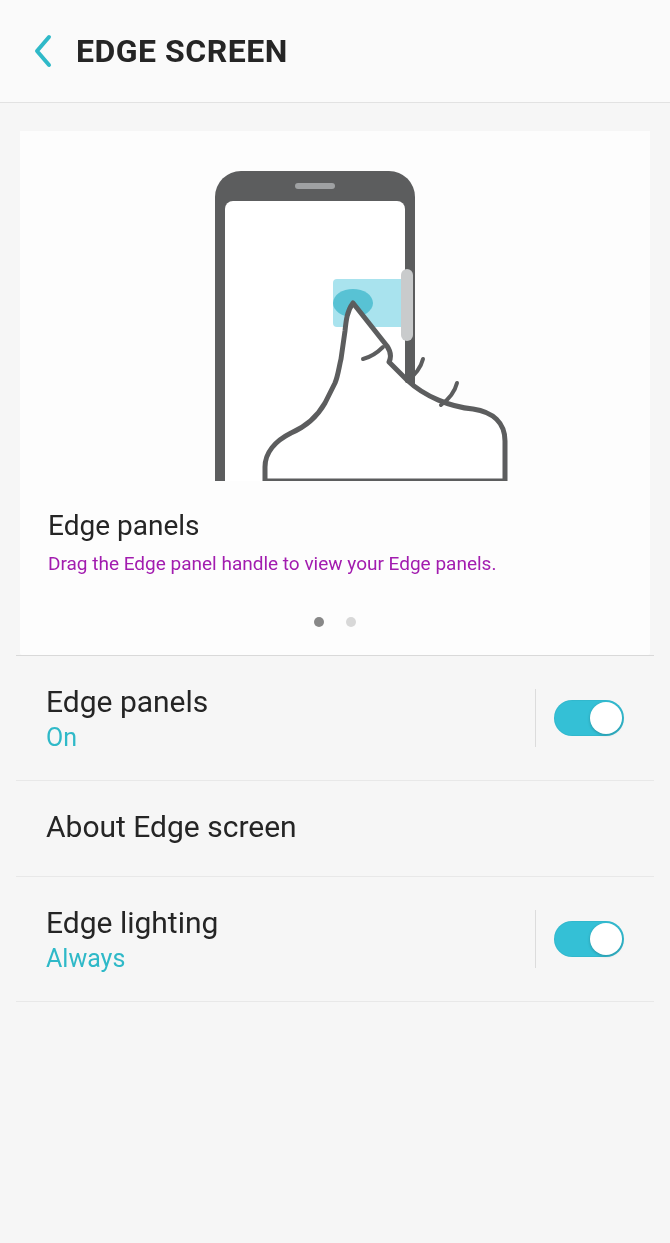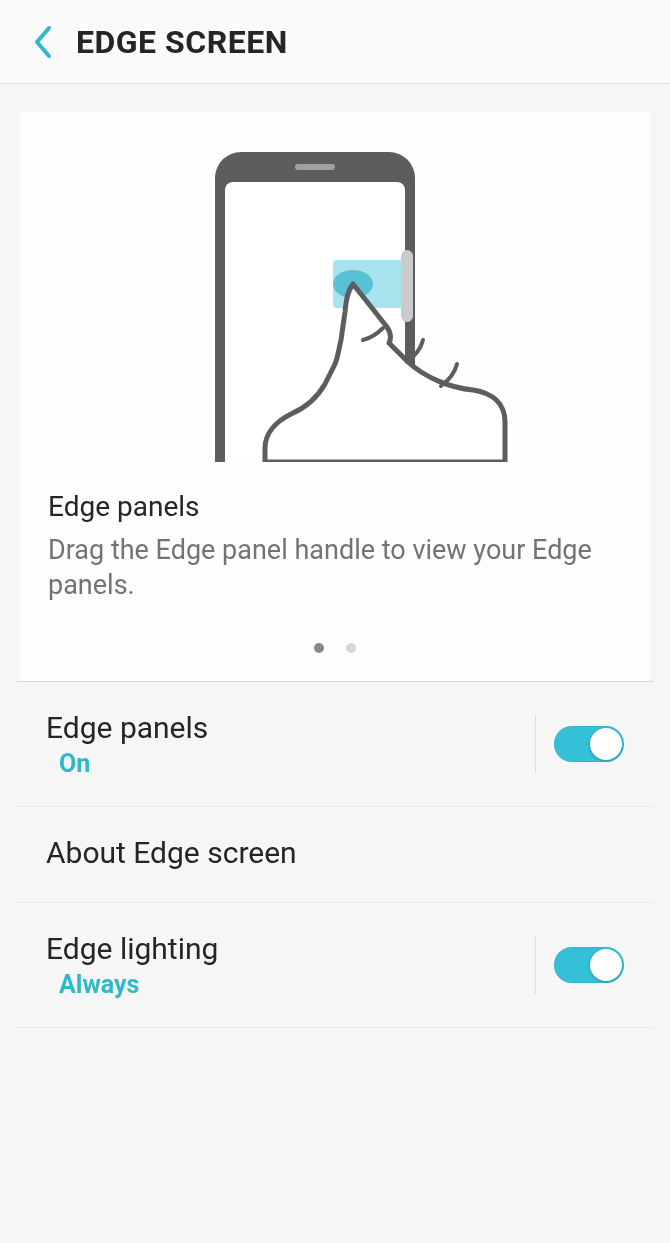--- a/index.html
+++ b/index.html
@@ -7,21 +7,21 @@
     width: 670px;
     height: 1243px;
     background: #f6f6f6;
     font-family: -apple-system, BlinkMacSystemFont, "Segoe UI", Roboto, Arial, sans-serif;
     color: #252525;
     overflow: hidden;
   }
   .header {
     display: flex;
     align-items: center;
-    height: 84px;
+    height: 103px;
     padding: 0 12px;
     border-bottom: 1px solid #e2e2e2;
     background: #fafafa;
   }
   .back-btn {
     width: 60px;
     height: 88px;
     display: flex;
     align-items: center;
     justify-content: center;
@@ -49,23 +49,23 @@
     background: #fdfdfd;
   }
   .illustration svg { display: block; }
   .card-title {
     font-size: 28px;
     font-weight: 400;
     color: #252525;
     padding: 28px 28px 10px 28px;
   }
   .card-desc {
-    font-size: 27px;
-    font-weight: 400;
-    color: #737373;
+    font-size: 19px;
+    font-weight: 400;
+    color: #a21caf;
     line-height: 1.3;
     padding: 0 28px 12px 28px;
   }
   .dots {
     display: flex;
     justify-content: center;
     gap: 22px;
     padding: 28px 0 28px 0;
   }
   .dot {
@@ -88,23 +88,22 @@
   }
   .row-text { flex: 1; }
   .row-title {
     font-size: 30px;
     font-weight: 400;
     color: #252525;
     margin-bottom: 4px;
   }
   .row-sub {
     font-size: 25px;
-    font-weight: 700;
+    font-weight: 400;
     color: #2fb9c8;
-    margin-left: 13px;
   }
   .sep {
     width: 1px;
     height: 58px;
     background: #dcdcdc;
     margin: 0 18px 0 10px;
   }
   .toggle {
     width: 70px;
     height: 36px;

